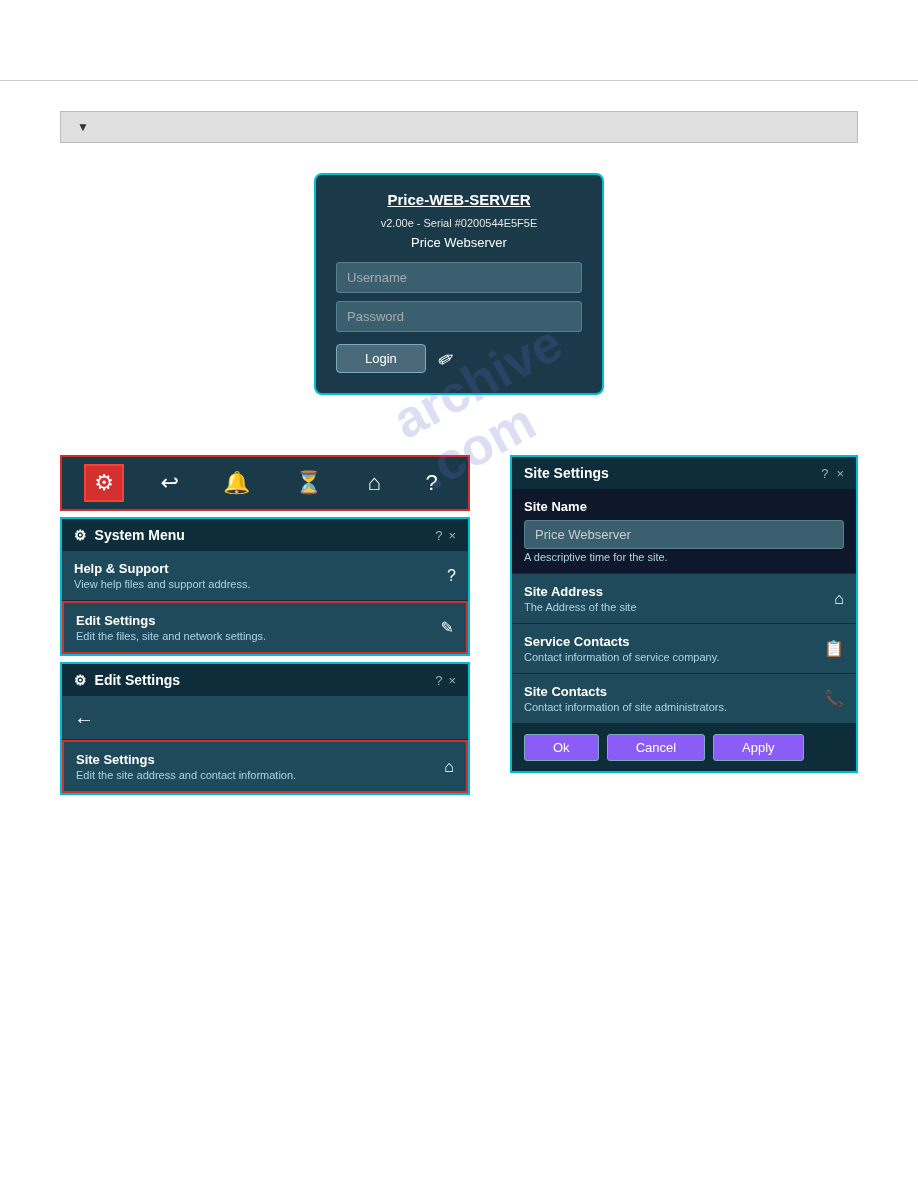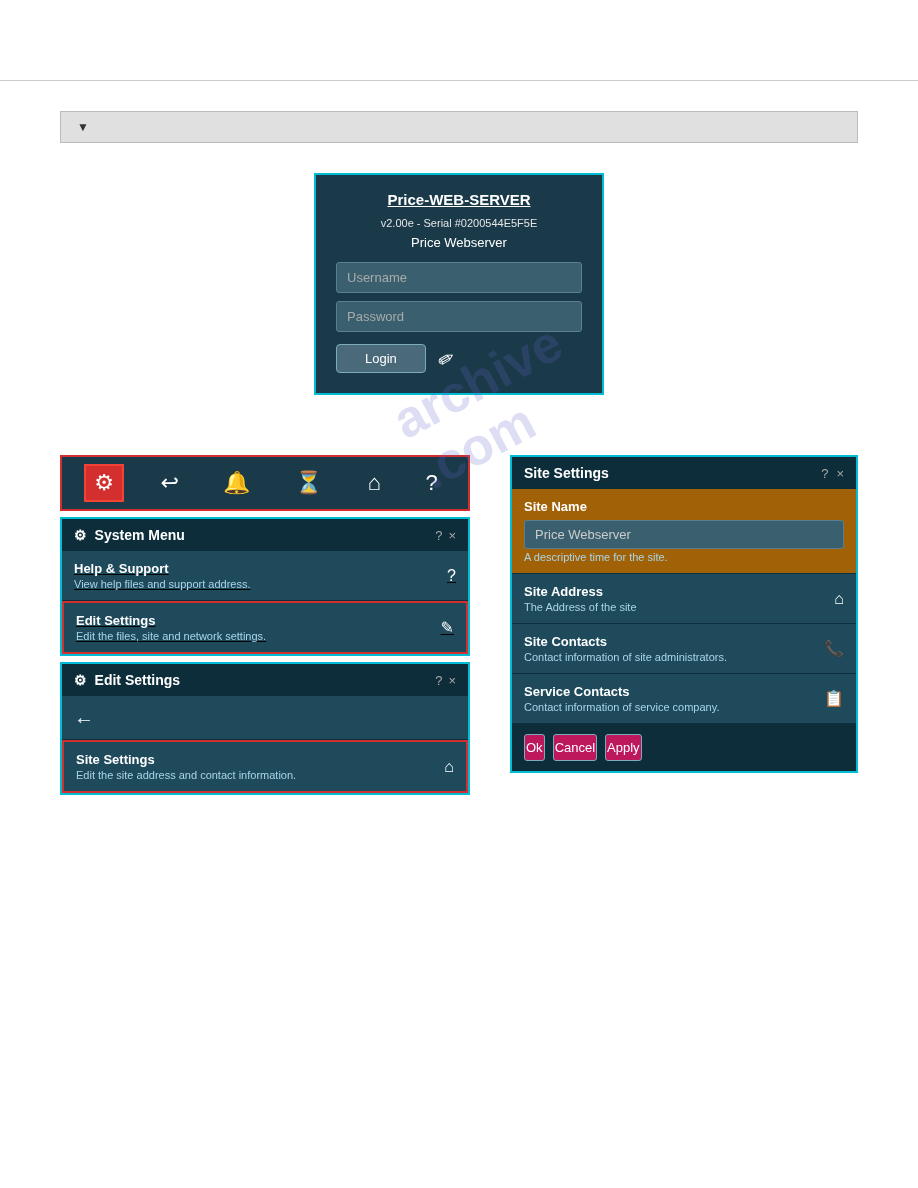--- a/index.html
+++ b/index.html
@@ -38,21 +38,21 @@
 
     
     .login-container {
       display: flex;
       justify-content: center;
       margin-top: 30px;
     }
     .login-box {
       background: #1a3a4a;
       border: 2px solid #00bcd4;
-      border-radius: 0;
+      border-radius: 8px;
       width: 290px;
       padding: 16px 20px 20px 20px;
       position: relative;
     }
     .login-title {
       color: #fff;
       font-weight: bold;
       font-size: 15px;
       text-align: center;
       text-decoration: underline;
@@ -171,21 +171,20 @@
     }
 
     .menu-item {
       background: #1e4a5c;
       border-bottom: 1px solid #0d3040;
       padding: 10px 12px;
       display: flex;
       align-items: center;
       justify-content: space-between;
       cursor: pointer;
-      text-decoration: underline;
     }
     .menu-item.highlighted {
       border: 2px solid #d32f2f;
       background: #1e4a5c;
     }
     .menu-item-left {}
     .menu-item-title {
       color: #fff;
       font-weight: bold;
       font-size: 13px;
@@ -272,21 +271,21 @@
       color: #aad4e8;
       font-size: 11px;
       margin-top: 2px;
     }
     .ss-row-icon {
       color: #fff;
       font-size: 16px;
     }
 
     .ss-site-name-row {
-      background: #a16207;
+      background: #0f172a;
       border-bottom: 1px solid #0d3040;
       padding: 10px 12px;
     }
     .ss-input {
       width: 100%;
       background: #3a6070;
       border: 1px solid #5a8090;
       border-radius: 3px;
       padding: 6px 10px;
       color: #ccc;
@@ -305,25 +304,25 @@
 
     
     .ss-buttons-row {
       background: #0d2d3a;
       padding: 10px 12px;
       display: flex;
       gap: 8px;
       justify-content: flex-start;
     }
     .ss-btn {
-      background: #be185d;
+      background: #8b5cf6;
       border: 1px solid #7aacbc;
       border-radius: 3px;
       color: #fff;
-      padding: 5px 1px;
+      padding: 5px 28px;
       font-size: 13px;
       cursor: pointer;
     }
 
     
     .watermark-container {
       position: absolute;
       top: 350px;
       left: 400px;
       pointer-events: none;
@@ -450,32 +449,32 @@
       <div class="ss-row">
         <div class="ss-row-content">
           <div class="ss-row-label">Site Address</div>
           <div class="ss-row-desc">The Address of the site</div>
         </div>
         <span class="ss-row-icon">⌂</span>
       </div>
 
       <div class="ss-row">
         <div class="ss-row-content">
+          <div class="ss-row-label">Service Contacts</div>
+          <div class="ss-row-desc">Contact information of service company.</div>
+        </div>
+        <span class="ss-row-icon">📋</span>
+      </div>
+
+      <div class="ss-row">
+        <div class="ss-row-content">
           <div class="ss-row-label">Site Contacts</div>
           <div class="ss-row-desc">Contact information of site administrators.</div>
         </div>
         <span class="ss-row-icon">📞</span>
-      </div>
-
-      <div class="ss-row">
-        <div class="ss-row-content">
-          <div class="ss-row-label">Service Contacts</div>
-          <div class="ss-row-desc">Contact information of service company.</div>
-        </div>
-        <span class="ss-row-icon">📋</span>
       </div>
 
       <div class="ss-buttons-row">
         <button class="ss-btn">Ok</button>
         <button class="ss-btn">Cancel</button>
         <button class="ss-btn">Apply</button>
       </div>
 
     </div>
   </div>

